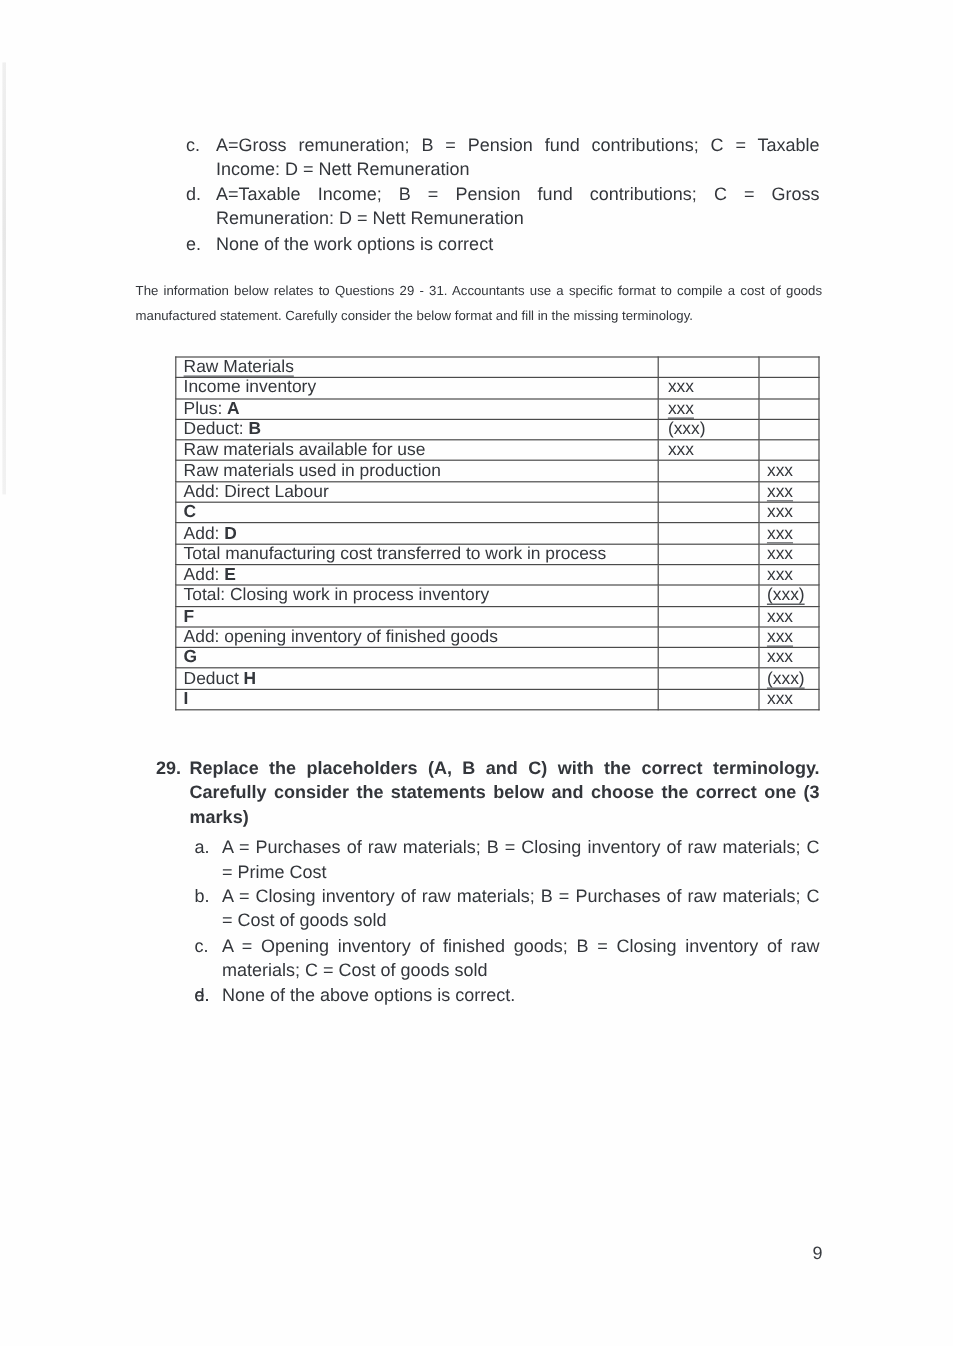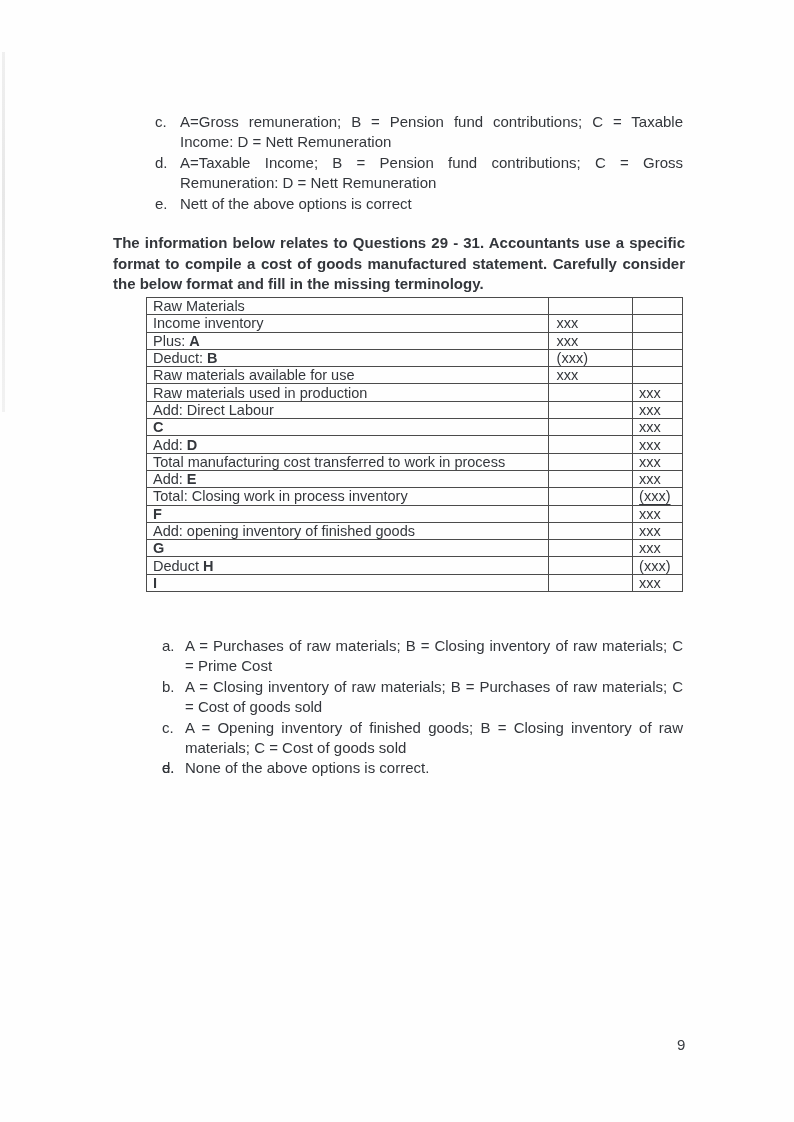--- a/index.html
+++ b/index.html
@@ -29,21 +29,21 @@
   .opt-item .marker { position: absolute; }
   .just { text-align: justify; }
 
   .top-options { position: absolute; left: 113px; top: 112px; width: 570px; }
   .top-options .opt-item { padding-left: 67px; }
   .top-options .opt-item .marker { left: 42px; }
 
   
   .intro {
     position: absolute; left: 113px; top: 233px; width: 572px;
-    font-size: 15px; line-height: 20.5px; font-weight: 700;
+    font-size: 11px; line-height: 20.5px; font-weight: 400;
     text-align: justify;
   }
 
   
   .cogm-table {
     position: absolute; left: 146px; top: 297px;
     width: 537px;
     border-collapse: collapse;
     font-size: 14.5px;
     color: #34373c;
@@ -97,21 +97,21 @@
     <li class="opt-item just">
       <span class="marker">c.</span>
       <span>A=Gross remuneration; B = Pension fund contributions; C = Taxable Income: D = Nett Remuneration</span>
     </li>
     <li class="opt-item just">
       <span class="marker">d.</span>
       <span>A=Taxable Income; B = Pension fund contributions; C = Gross Remuneration: D = Nett Remuneration</span>
     </li>
     <li class="opt-item">
       <span class="marker">e.</span>
-      <span>Nett of the above options is correct</span>
+      <span>None of the work options is correct</span>
     </li>
   </ul>
 
   <p class="intro">The information below relates to Questions 29 - 31.  Accountants use a specific format to compile a cost of goods manufactured statement. Carefully consider the below format and fill in the missing terminology.</p>
 
   <table class="cogm-table">
     <colgroup>
       <col style="width:402px">
       <col style="width:85px">
       <col style="width:50px">
@@ -199,20 +199,24 @@
         </tr>
         <tr>
           <td class="c1"><span><b>I</b></span></td>
           <td class="c2"><span></span></td>
           <td class="c3"><span>xxx</span></td>
         </tr>
       </tbody>
   </table>
 
   <div class="q29">
+    <p class="q29-stem">
+      <span class="qnum">29.</span>
+      <span>Replace the placeholders (A, B and C) with the correct terminology. Carefully consider the statements below and choose the correct one (3 marks)</span>
+    </p>
     <ul class="opt-list q29-options">
       <li class="opt-item just">
         <span class="marker">a.</span>
         <span>A = Purchases of raw materials; B = Closing inventory of raw materials; C = Prime Cost</span>
       </li>
       <li class="opt-item just">
         <span class="marker">b.</span>
         <span>A = Closing inventory of raw materials; B = Purchases of raw materials; C = Cost of goods sold</span>
       </li>
       <li class="opt-item just">

